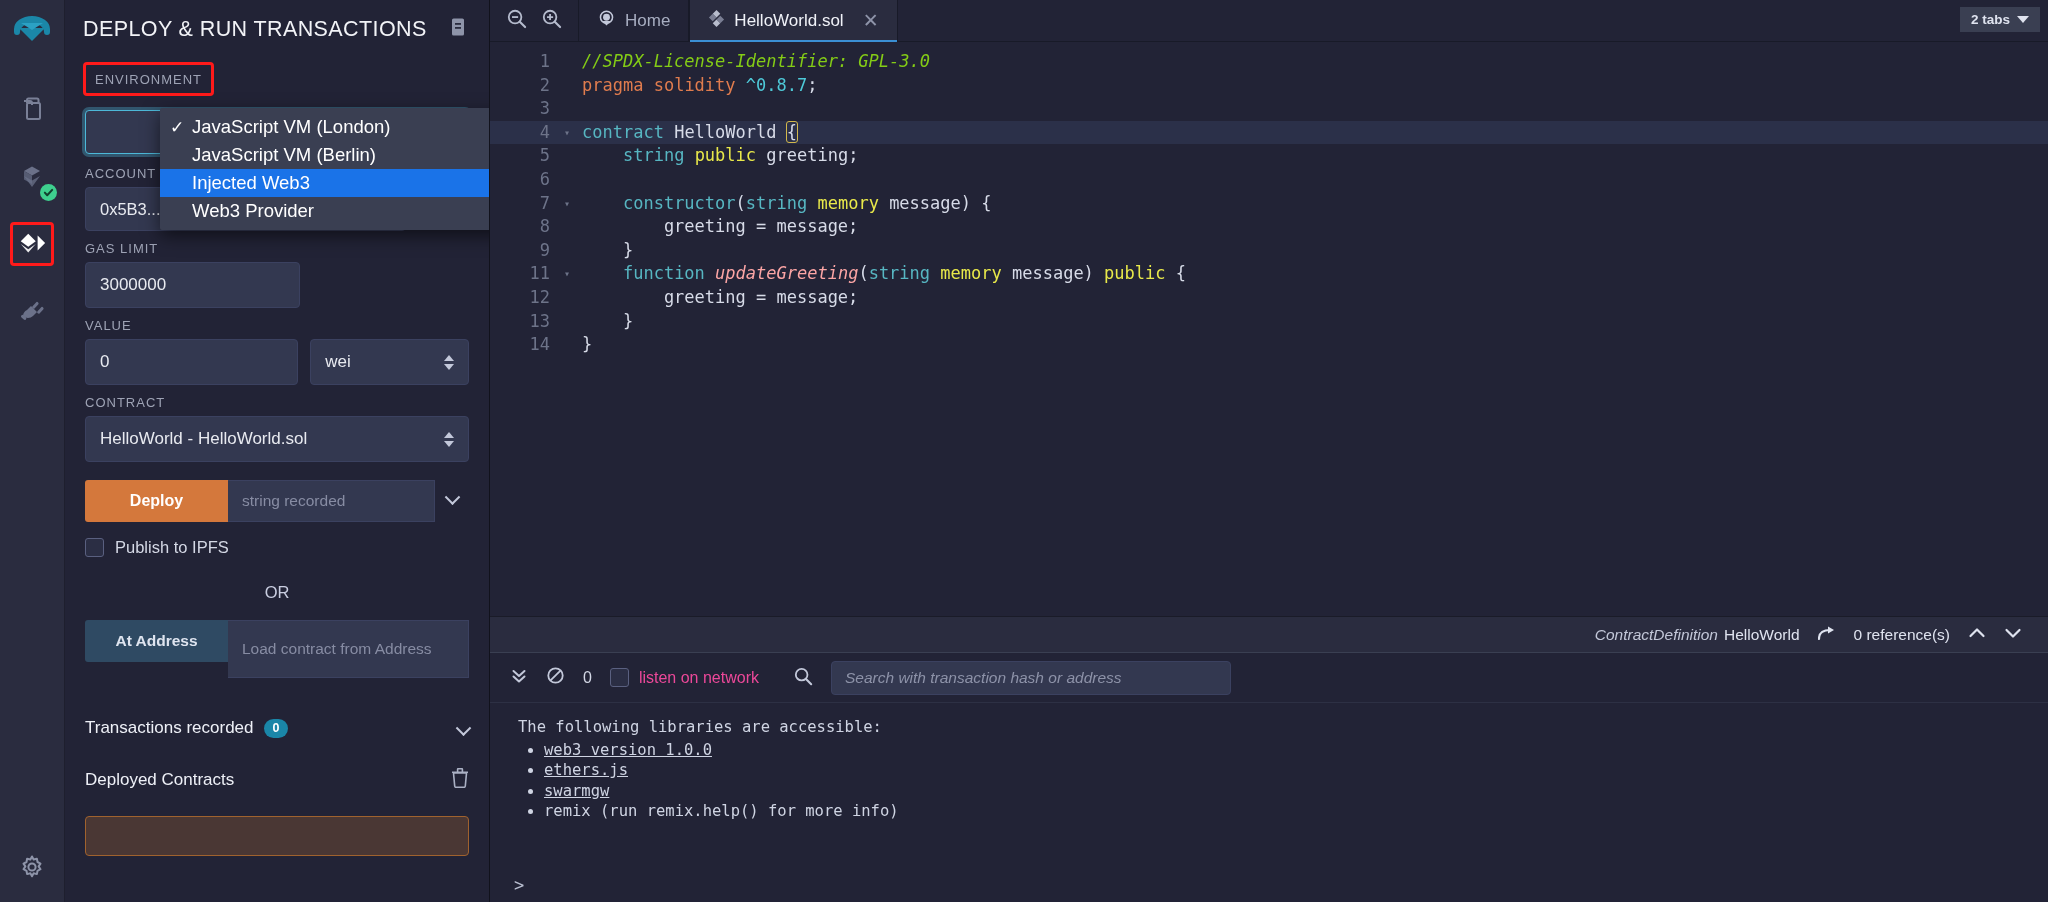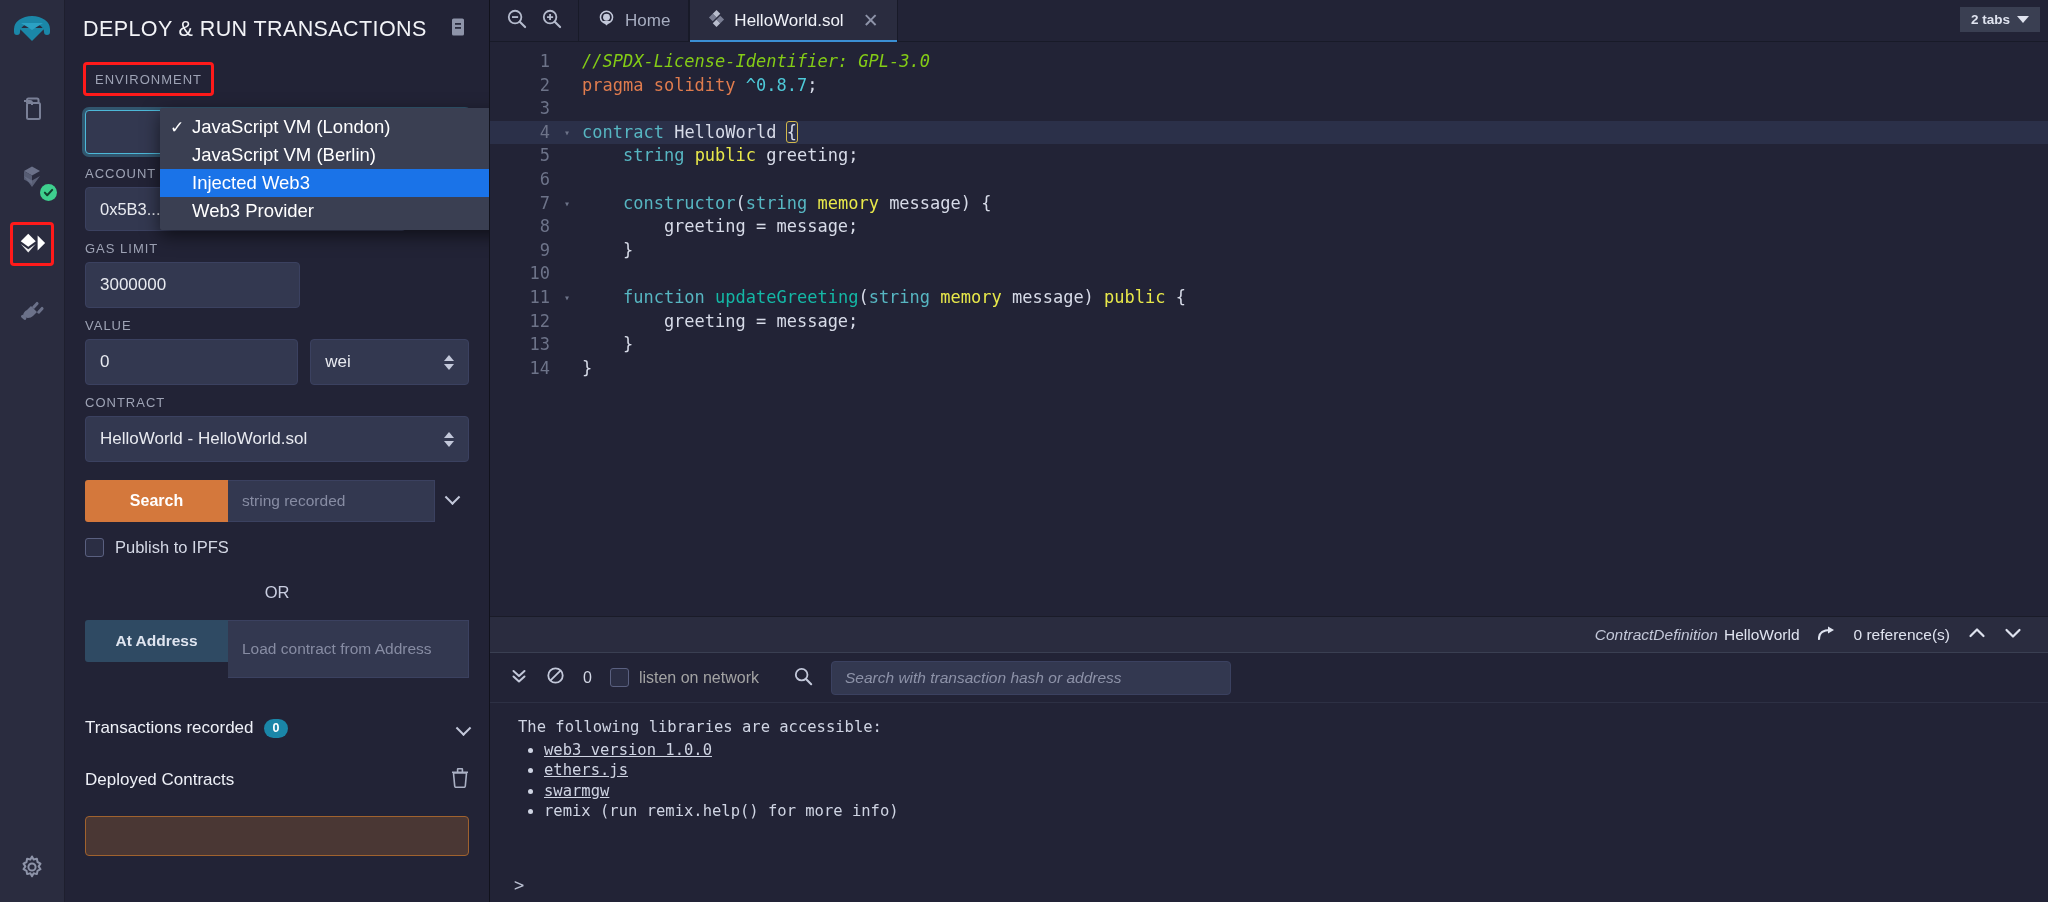--- a/index.html
+++ b/index.html
@@ -204,41 +204,41 @@
   }
   .fold {
     width: 18px; flex: 0 0 18px; color: #6d7389; font-size: 10px;
     display:flex; align-items:center; justify-content:center;
   }
   .ctext { white-space: pre; padding-left: 6px; color: #d7dbe8; }
   .cm  { color: #84cc16; font-style: italic; }
   .kw  { color: #e07c4e; }
   .kw2 { color: #57b6c2; }
   .yel { color: #e8e84a; }
-  .grn { color: #14b8a6; }
+  .grn { color: #fca5a5; font-style: italic; }
   .num { color: #4ec9d8; }
   .wht { color: #d7dbe8; }
   .brace-hl { outline: 1px solid #d2b84b; border-radius:2px; }
 
   .statusbar {
     height: 36px; flex: 0 0 36px; background: #2a2c3f;
     display: flex; align-items: center; justify-content: flex-end;
     gap: 18px; padding-right: 26px; font-size: 15.5px; color: #dfe3ef;
     border-top: 1px solid #1a1b28;
   }
   .statusbar .it { font-style: italic; color: #c2c7d8; }
 
   
   .terminal { height: 250px; flex: 0 0 250px; background: #222336; border-top: 1px solid #3a3f52; display: flex; flex-direction: column; }
   .term-toolbar {
     height: 50px; flex: 0 0 50px; display: flex; align-items: center; gap: 18px;
     padding: 0 20px; border-bottom: 1px solid #2d3044;
   }
   .term-cnt { font-size: 16px; color: #d3d7e5; }
-  .term-cb { display: flex; align-items: center; gap: 10px; font-size: 16px; color: #a3a3a3; text-align: center; }
+  .term-cb { display: flex; align-items: center; gap: 10px; font-size: 16px; color: #ec4899; text-align: center; }
   .term-search {
     flex: 0 0 400px; height: 34px; background: #333850; border: 1px solid #3b4160;
     border-radius: 4px; display: flex; align-items: center; padding-left: 13px;
     font-size: 15.5px; color: #8d92a8; font-style: italic;
   }
   .term-body {
     flex: 1; padding: 14px 0 0 28px; overflow: hidden;
     font-family: "DejaVu Sans Mono", monospace; font-size: 15.5px;
     color: #cfd4e3; line-height: 20.5px;
   }
@@ -381,21 +381,21 @@
       <span class="lbl">CONTRACT</span>
       <div class="field">
         <span>HelloWorld - HelloWorld.sol</span>
         <span class="spin">
             <i class="up"></i>
             <i class="dn"></i>
           </span>
       </div>
 
       <div class="deploy-row">
-        <button class="deploy-btn">Search</button>
+        <button class="deploy-btn">Deploy</button>
         <div class="deploy-input">
           <span>string recorded</span>
         </div>
         <div class="deploy-caret">
           <span class="chev"></span>
         </div>
       </div>
 
       <div class="cbrow">
         <span class="cbox"></span>
@@ -544,25 +544,20 @@
           </div>
           <div class="cline">
             <div class="gut">8</div>
             <div class="fold"></div>
             <div class="ctext"><span class="wht">        greeting = message;</span></div>
           </div>
           <div class="cline">
             <div class="gut">9</div>
             <div class="fold"></div>
             <div class="ctext"><span class="wht">    }</span></div>
-          </div>
-          <div class="cline">
-            <div class="gut">10</div>
-            <div class="fold"></div>
-            <div class="ctext"></div>
           </div>
           <div class="cline">
             <div class="gut">11</div>
             <div class="fold">▾</div>
             <div class="ctext"><span class="wht">    </span><span class="kw2">function</span><span class="wht"> </span><span class="grn">updateGreeting</span><span class="wht">(</span><span class="kw2">string</span><span class="wht"> </span><span class="yel">memory</span><span class="wht"> message) </span><span class="yel">public</span><span class="wht"> {</span></div>
           </div>
           <div class="cline">
             <div class="gut">12</div>
             <div class="fold"></div>
             <div class="ctext"><span class="wht">        greeting = message;</span></div>

